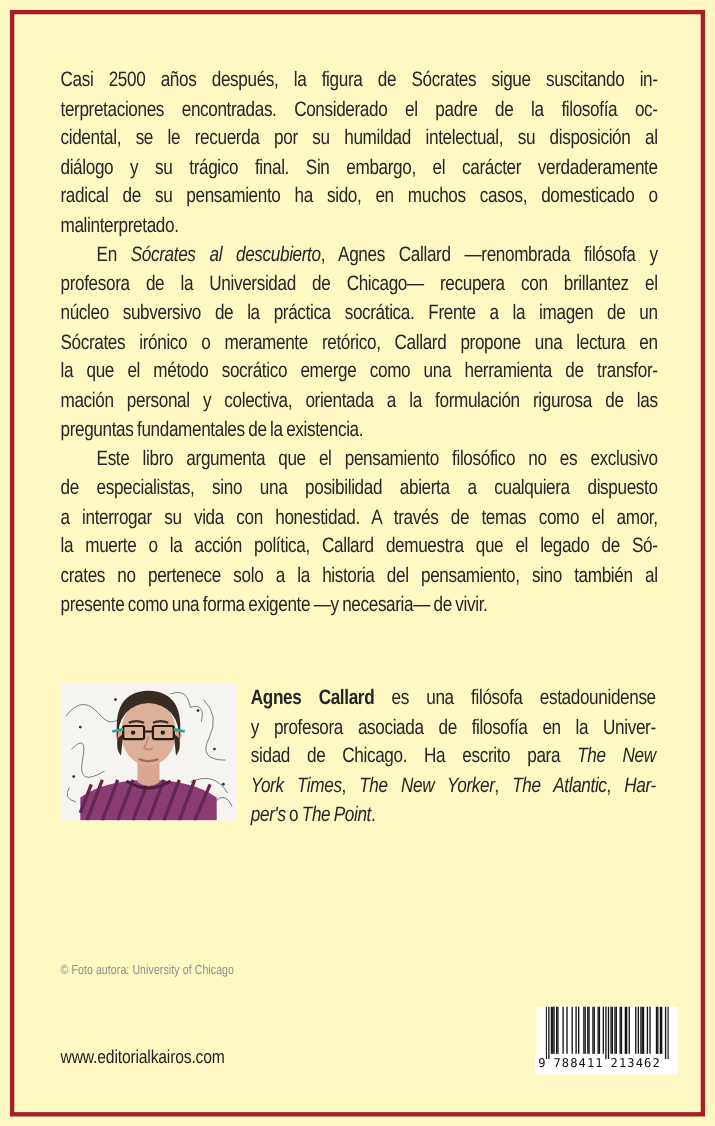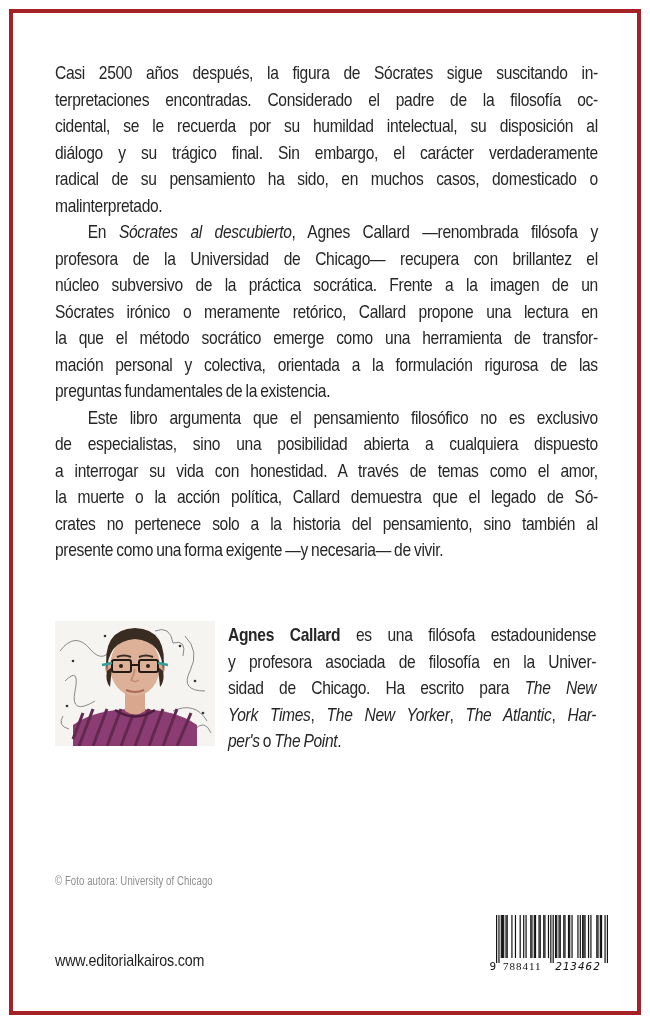--- a/index.html
+++ b/index.html
@@ -5,21 +5,21 @@
   :root{
     --frame:#a42127;
     --accent:#9d2433;
     --ink:#262626;
     --credit:#8e8e8e;
   }
   html,body{margin:0;padding:0;background:#e8e8e8;}
   .cover{
     position:relative;
     width:650px;height:1024px;
-    background:#ffffff;
+    background:#fef9c3;
     overflow:hidden;
     font-family:"Liberation Sans","DejaVu Sans",sans-serif;
     color:var(--ink);
   }
   .frame{
     position:absolute;left:9px;top:9px;right:9px;bottom:9px;
     border:4px solid var(--frame);
     pointer-events:none;
   }
   
@@ -68,22 +68,22 @@
     background:#fff;
   }
   .barcode svg{position:absolute;left:8px;top:0;}
   .bc-digit{
     position:absolute;top:45px;
     font-size:11px;color:#111;
     font-family:"DejaVu Sans Mono","Liberation Mono",monospace;
     letter-spacing:1px;background:#fff;line-height:13px;
   }
   .bc-first{left:-2px;width:10px;text-align:right;letter-spacing:0;}
-  .bc-left{left:15px;width:46px;text-align:left;font-family:Liberation Serif, serif;}
-  .bc-right{left:67px;width:46px;text-align:center;font-style:italic;}
+  .bc-left{left:15px;width:46px;text-align:center;}
+  .bc-right{left:67px;width:46px;text-align:left;}
 </style>
 </head>
 <body>
 
 <div class="cover">
 
   <div class="frame"></div>
 
   <div class="textblock" id="synopsis">
       <div class="tline"><span>Casi 2500 años después, la figura de Sócrates sigue suscitando in-</span></div>

